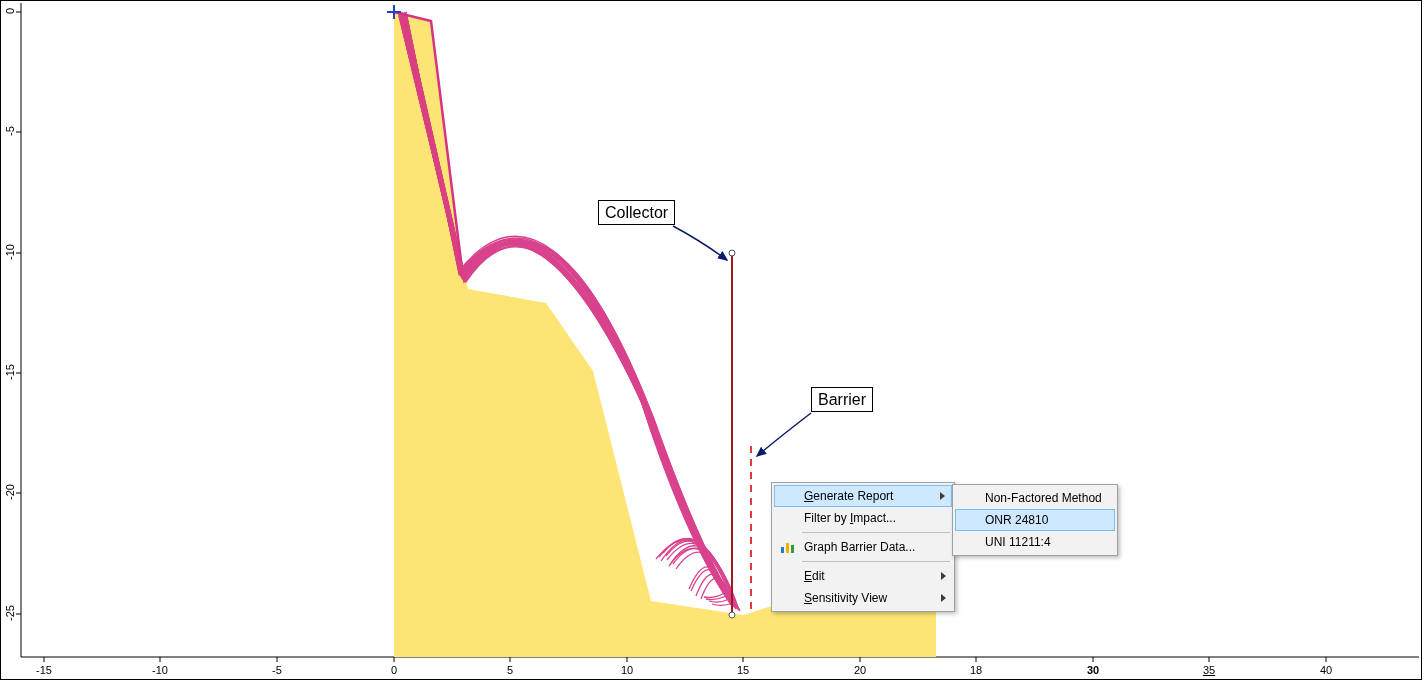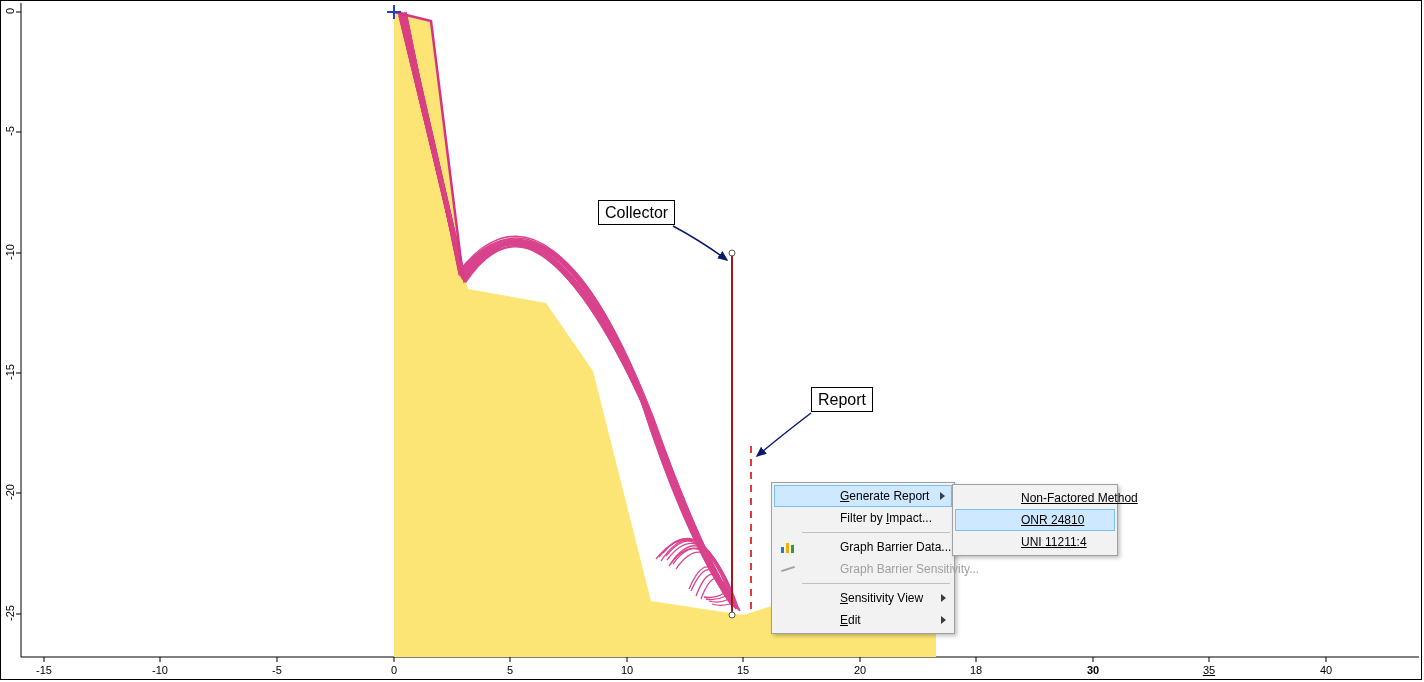--- a/index.html
+++ b/index.html
@@ -84,21 +84,20 @@
     width: 24px;
     height: 22px;
     display: flex;
     align-items: center;
     justify-content: center;
     flex-shrink: 0;
   }
   .menu-item .label {
     flex: 1;
     padding-left: 4px;
-    margin-left: 36px;
   }
   .menu-item.highlight {
     background: #cde8ff;
     border: 1px solid #7bbff0;
     padding-right: 19px;
     height: 20px;
   }
   .menu-item.highlight .icon-slot { width: 23px; }
   .menu-item.disabled { color: #a0a0a0; }
   .menu-sep {
@@ -256,21 +255,21 @@
     <defs>
       <marker id="arrowhead" markerWidth="8" markerHeight="8" refX="6" refY="3" orient="auto">
         <path d="M0,0 L7,3 L0,6 Z" fill="#0a1a6b"></path>
       </marker>
     </defs>
     <path d="M 672 225 Q 700 240 726 259" stroke="#0a1a6b" stroke-width="1.5" fill="none" marker-end="url(#arrowhead)"></path>
     <path d="M 810 412 Q 780 435 756 455" stroke="#0a1a6b" stroke-width="1.5" fill="none" marker-end="url(#arrowhead)"></path>
   </svg>
 
   <div class="chart-label" style="left:597px; top:199px;">Collector</div>
-  <div class="chart-label" style="left:810px; top:386px;">Report</div>
+  <div class="chart-label" style="left:810px; top:386px;">Barrier</div>
 
   <div class="ytick" style="top:4px;">0</div>
   <div class="ytick" style="top:124px;">-5</div>
   <div class="ytick" style="top:245px;">-10</div>
   <div class="ytick" style="top:365px;">-15</div>
   <div class="ytick" style="top:485px;">-20</div>
   <div class="ytick" style="top:606px;">-25</div>
 
   <div class="xtick" style="left:43px;">-15</div>
   <div class="xtick" style="left:159px;">-10</div>
@@ -299,40 +298,34 @@
     <div class="menu-item">
       <span class="icon-slot">
         <span class="icon-barchart">
             <span class="b1"></span>
             <span class="b2"></span>
             <span class="b3"></span>
           </span>
       </span>
       <span class="label">Graph Barrier Data...</span>
     </div>
-    <div class="menu-item disabled">
-      <span class="icon-slot">
-        <span class="icon-lineplot"></span>
-      </span>
-      <span class="label">Graph Barrier Sensitivity...</span>
-    </div>
     <div class="menu-sep"></div>
+    <div class="menu-item">
+      <span class="icon-slot"></span>
+      <span class="label"><span style="text-decoration:underline">E</span><span>dit</span></span>
+      <span class="submenu-arrow"></span>
+    </div>
     <div class="menu-item">
       <span class="icon-slot"></span>
       <span class="label"><span style="text-decoration:underline">S</span><span>ensitivity View</span></span>
       <span class="submenu-arrow"></span>
     </div>
-    <div class="menu-item">
-      <span class="icon-slot"></span>
-      <span class="label"><span style="text-decoration:underline">E</span><span>dit</span></span>
-      <span class="submenu-arrow"></span>
-    </div>
   </div>
 
-  <div class="menu" style="left:951px; top:483px; width:160px;text-decoration:underline;">
+  <div class="menu" style="left:951px; top:483px; width:160px;">
     <div class="menu-item">
       <span class="icon-slot"></span>
       <span class="label">Non-Factored Method</span>
     </div>
     <div class="menu-item highlight">
       <span class="icon-slot"></span>
       <span class="label">ONR 24810</span>
     </div>
     <div class="menu-item">
       <span class="icon-slot"></span>

